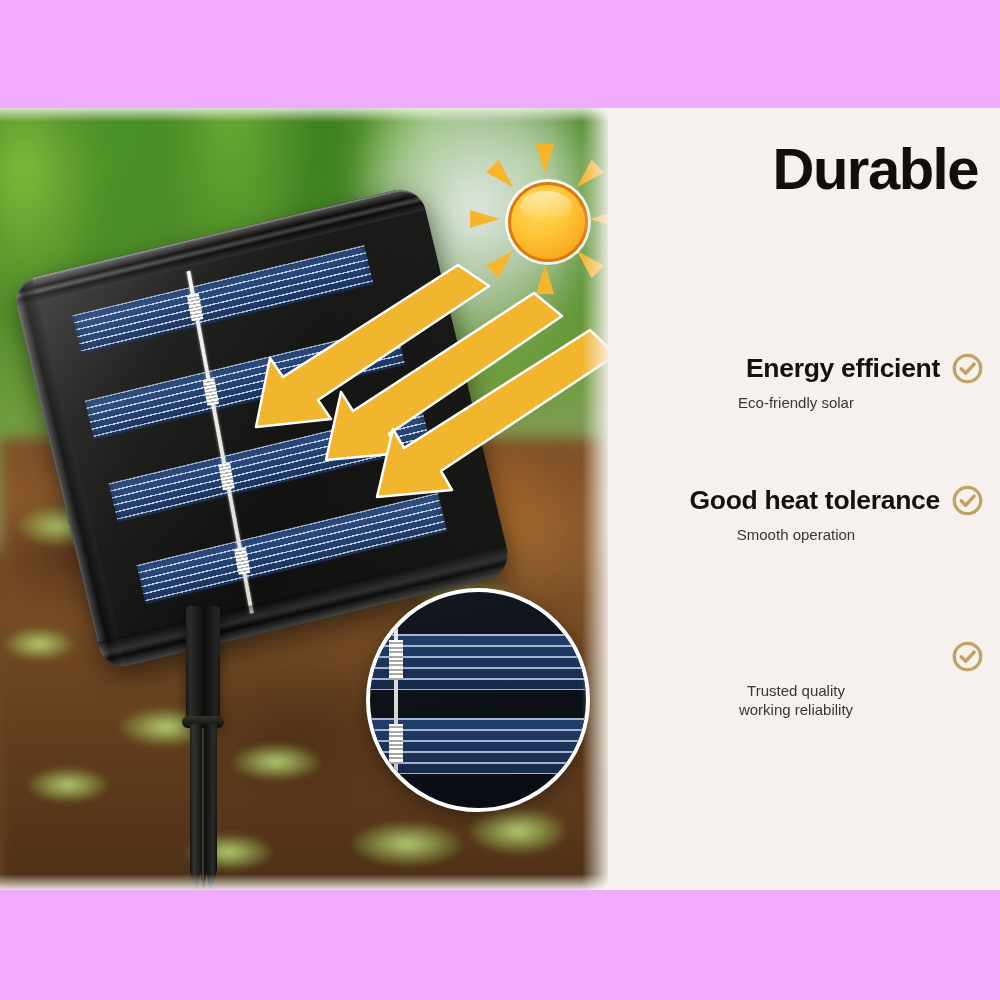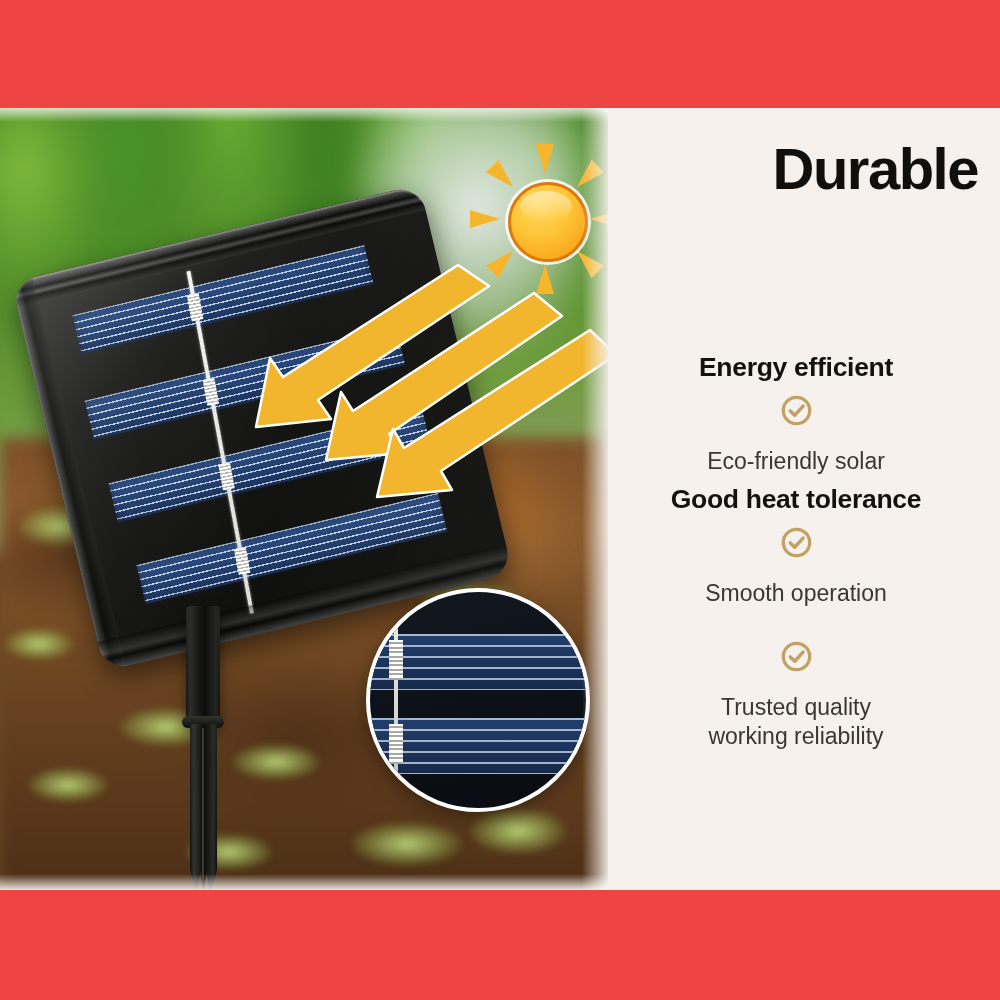--- a/index.html
+++ b/index.html
@@ -14,21 +14,21 @@
     overflow: hidden;
     font-family: "Liberation Sans", sans-serif;
   }
 
   #stage {
     position: absolute;
     left: 0;
     top: 0;
     width: 1000px;
     height: 1000px;
-    background: #ef4444;
+    background: #f0abfc;
   }
 
   
   #band {
     position: absolute;
     left: 0;
     top: 108px;
     width: 1000px;
     height: 782px;
     background: #f6f1ec;
@@ -390,39 +390,38 @@
   .feature.f1 { top: 244px; }
   .feature.f2 { top: 376px; }
   .feature.f3 { top: 532px; }
 
   .feature-head {
     display: flex;
     align-items: center;
     justify-content: flex-end;
     padding-right: 16px;
     gap: 11px;
-    flex-direction: column;
   }
   .feature-head .ftext {
     font-size: 26.5px;
     font-weight: bold;
     color: #13120f;
     letter-spacing: -0.3px;
     white-space: nowrap;
   }
   .check {
     flex: 0 0 auto;
     width: 33px;
     height: 33px;
   }
   .feature-sub {
-    margin-top: 20px;
+    margin-top: 9px;
     padding-right: 16px;
     text-align: center;
-    font-size: 23px;
+    font-size: 15px;
     line-height: 1.24;
     color: #3a3631;
     font-weight: 300;
   }
   .feature-sub span { display: block; }
 </style>
 </head>
 <body>
 
 <div id="stage">

